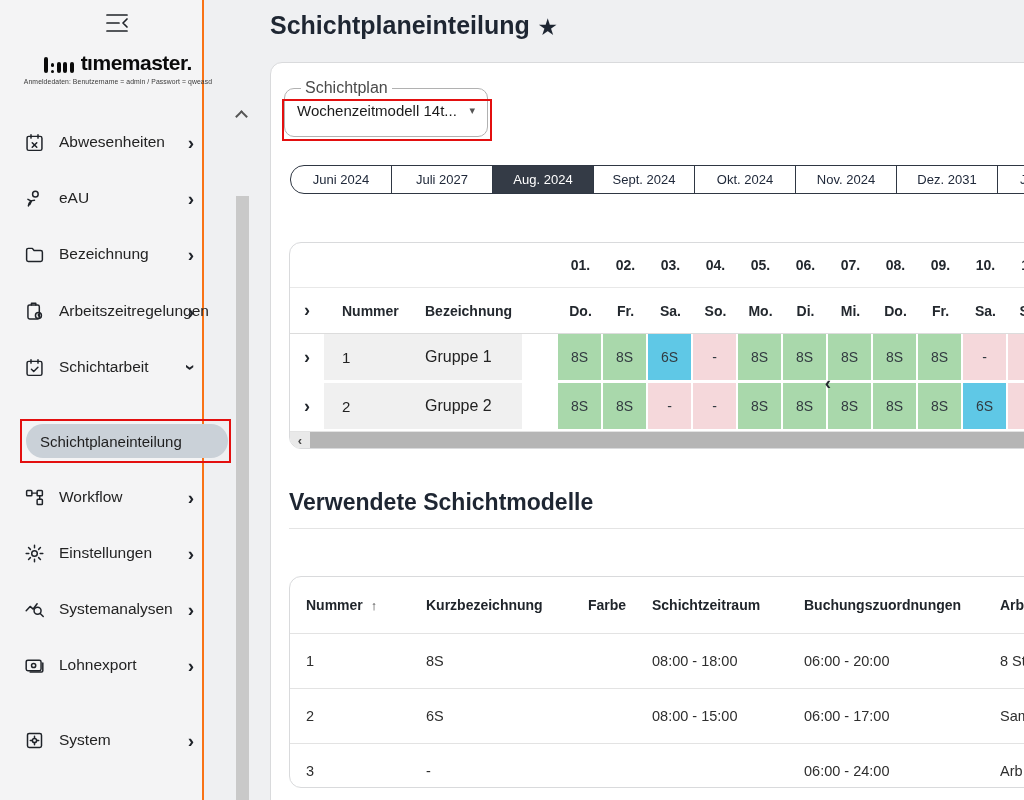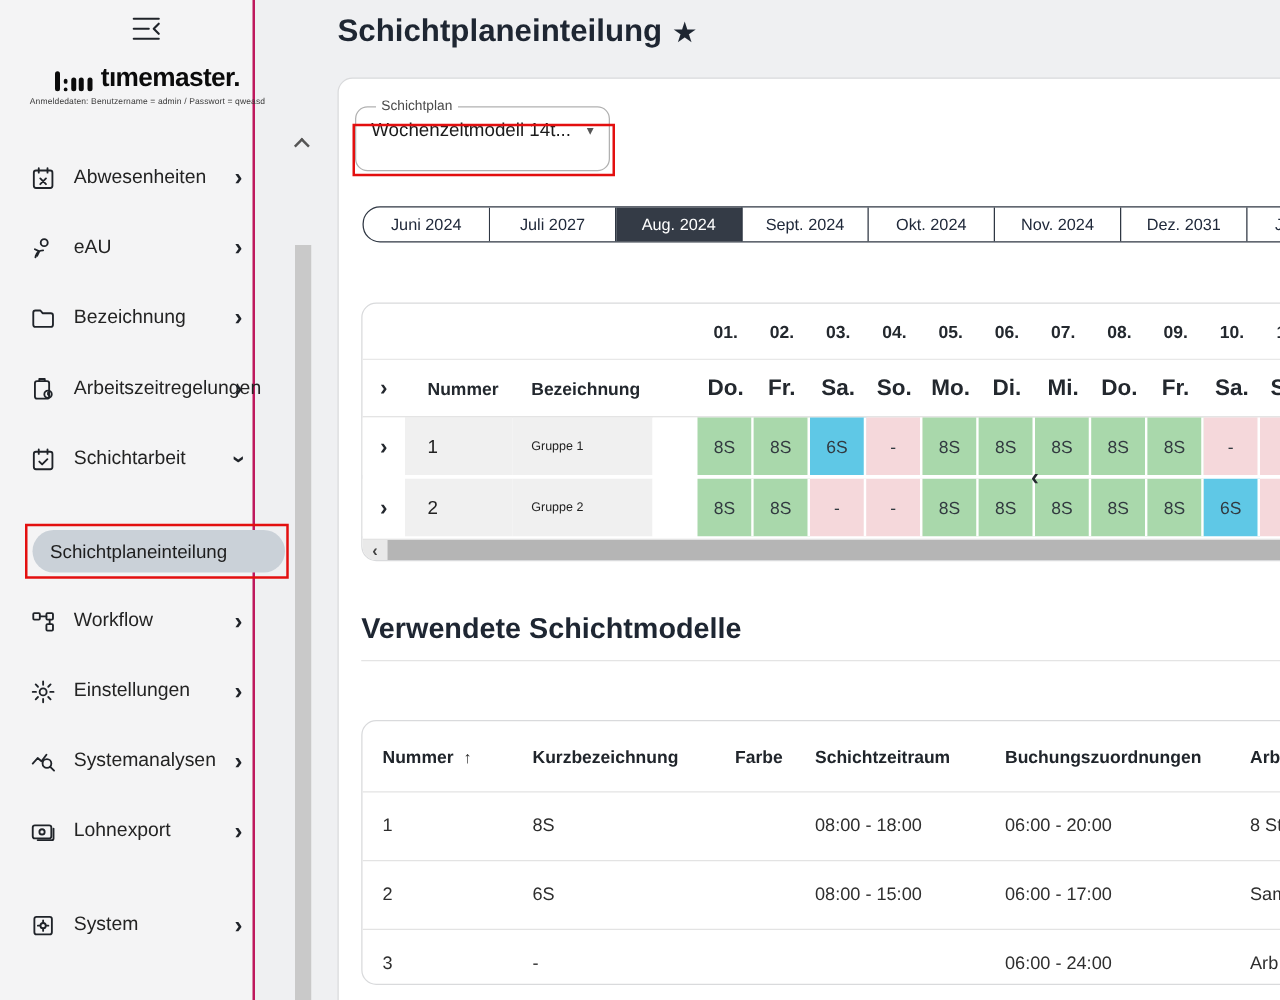--- a/index.html
+++ b/index.html
@@ -4,21 +4,21 @@
 <style>
   * { box-sizing: border-box; }
   html,body { margin:0; padding:0; }
   body {
     width:1024px; height:800px; overflow:hidden; position:relative;
     background:#eff0f2; font-family:"Liberation Sans", sans-serif; color:#222;
   }
 
   
   .sidebar { position:absolute; left:0; top:0; width:204px; height:800px;
-             background:#f4f4f5; border-right:2px solid #be185d; }
+             background:#f4f4f5; border-right:2px solid #f97316; }
   .burger { position:absolute; left:100px; top:10px; width:34px; height:26px; cursor:pointer; }
   .logo-wrap { position:absolute; left:0; top:52px; width:236px; text-align:center; }
   .logo-row { display:flex; align-items:flex-end; justify-content:center; gap:7px; }
   .logo-mark { display:flex; align-items:flex-end; gap:2.5px; }
   .logo-mark i { display:block; background:#0b0b0b; border-radius:2px; }
   .lm-tall { width:4px; height:16px; }
   .lm-dots { display:flex; flex-direction:column; gap:3px; }
   .lm-dots i { width:3.5px; height:3.5px; border-radius:50%; }
   .lm-bar  { width:4px; height:11px; }
   .logo-text { font-size:21px; font-weight:800; color:#0b0b0b; letter-spacing:-0.5px; line-height:1; }
@@ -44,21 +44,21 @@
 
   
   .page-title { position:absolute; left:270px; top:11px; font-size:25px; font-weight:600; color:#1e2632; }
   .fav-star { font-size:20px; margin-left:9px; }
 
   .card { position:absolute; left:270px; top:62px; width:862px; height:760px; background:#fff;
           border:1px solid #d9dadc; border-radius:12px; }
 
   fieldset.sel { position:absolute; left:13px; top:16px; width:204px; height:58px;
                  border:1px solid #b1b1b1; border-radius:10px; margin:0; padding:0 12px; background:#fff; }
-  fieldset.sel legend { font-size:11px; color:#4a4a4a; padding:0 4px; margin-left:4px; }
+  fieldset.sel legend { font-size:16px; color:#4a4a4a; padding:0 4px; margin-left:4px; }
   .sel-row { display:flex; align-items:center; justify-content:space-between; margin-top:5px; cursor:pointer; }
   .sel-value { font-size:15px; color:#1b1b1b; white-space:nowrap; }
   .sel-caret { font-size:11px; color:#555; margin-left:6px; }
 
   .anno { position:absolute; border:2px solid #e30f0f; pointer-events:none; z-index:50; }
   .anno-select { left:11px; top:36px; width:210px; height:42px; }
   .anno-pill { left:20px; top:419px; width:211px; height:44px; }
 
   .tabbar { position:absolute; left:19px; top:102px; height:29px; display:flex;
             border:1px solid #2f3743; border-radius:14px 0 0 14px; background:#fff; }
@@ -74,26 +74,26 @@
   
   .shift-card { position:absolute; left:18px; top:179px; width:765px; height:207px;
                 border:1px solid #d9dadc; border-radius:12px; background:#fff; overflow:hidden; }
   .days-row { height:45px; display:flex; padding-left:268px; align-items:center;
               border-bottom:1px solid #e8e8e8; }
   .days-row span { width:45px; text-align:center; font-size:14px; font-weight:700; color:#23282e; }
   .cols-row { height:46px; display:flex; align-items:center; border-bottom:1px solid #dcdcdc; }
   .h-chev { width:34px; text-align:center; font-size:18px; font-weight:700; color:#23282e; cursor:pointer; }
   .h-num { width:86px; padding-left:18px; font-size:14px; font-weight:700; color:#23282e; }
   .h-bez { width:148px; padding-left:15px; font-size:14px; font-weight:700; color:#23282e; }
-  .cols-row .dow { width:45px; text-align:center; font-size:18px; font-weight:700; color:#23282e; }
+  .cols-row .dow { width:45px; text-align:center; font-size:14px; font-weight:700; color:#23282e; }
   .drow { height:46px; display:flex; align-items:stretch; margin-bottom:3px; }
   .r-chev { width:34px; display:flex; align-items:center; justify-content:center;
             font-size:18px; font-weight:700; color:#23282e; background:#fff; cursor:pointer; }
   .r-num { width:86px; padding-left:18px; display:flex; align-items:center; font-size:15px; background:#f0f0f0; }
-  .r-bez { width:112px; padding-left:15px; display:flex; align-items:center; font-size:10px; background:#f0f0f0; }
+  .r-bez { width:112px; padding-left:15px; display:flex; align-items:center; font-size:16px; background:#f0f0f0; }
   .r-gap { width:36px; background:#fff; }
   .cellv { width:45px; display:flex; align-items:center; justify-content:center;
            font-size:14px; color:#323a40; border-right:2px solid #fff; cursor:pointer; }
   .c-green { background:#a9d8ab; }
   .c-blue  { background:#5fc8e6; }
   .c-pink  { background:#f5d8db; }
   .collapse-btn { position:absolute; left:520px; top:92px; width:36px; height:95px;
                   display:flex; align-items:center; justify-content:center;
                   font-size:19px; font-weight:700; color:#23282e; cursor:pointer; }
   .hscroll { position:absolute; left:0; bottom:0; width:100%; height:17px; background:#f1f1f1;

